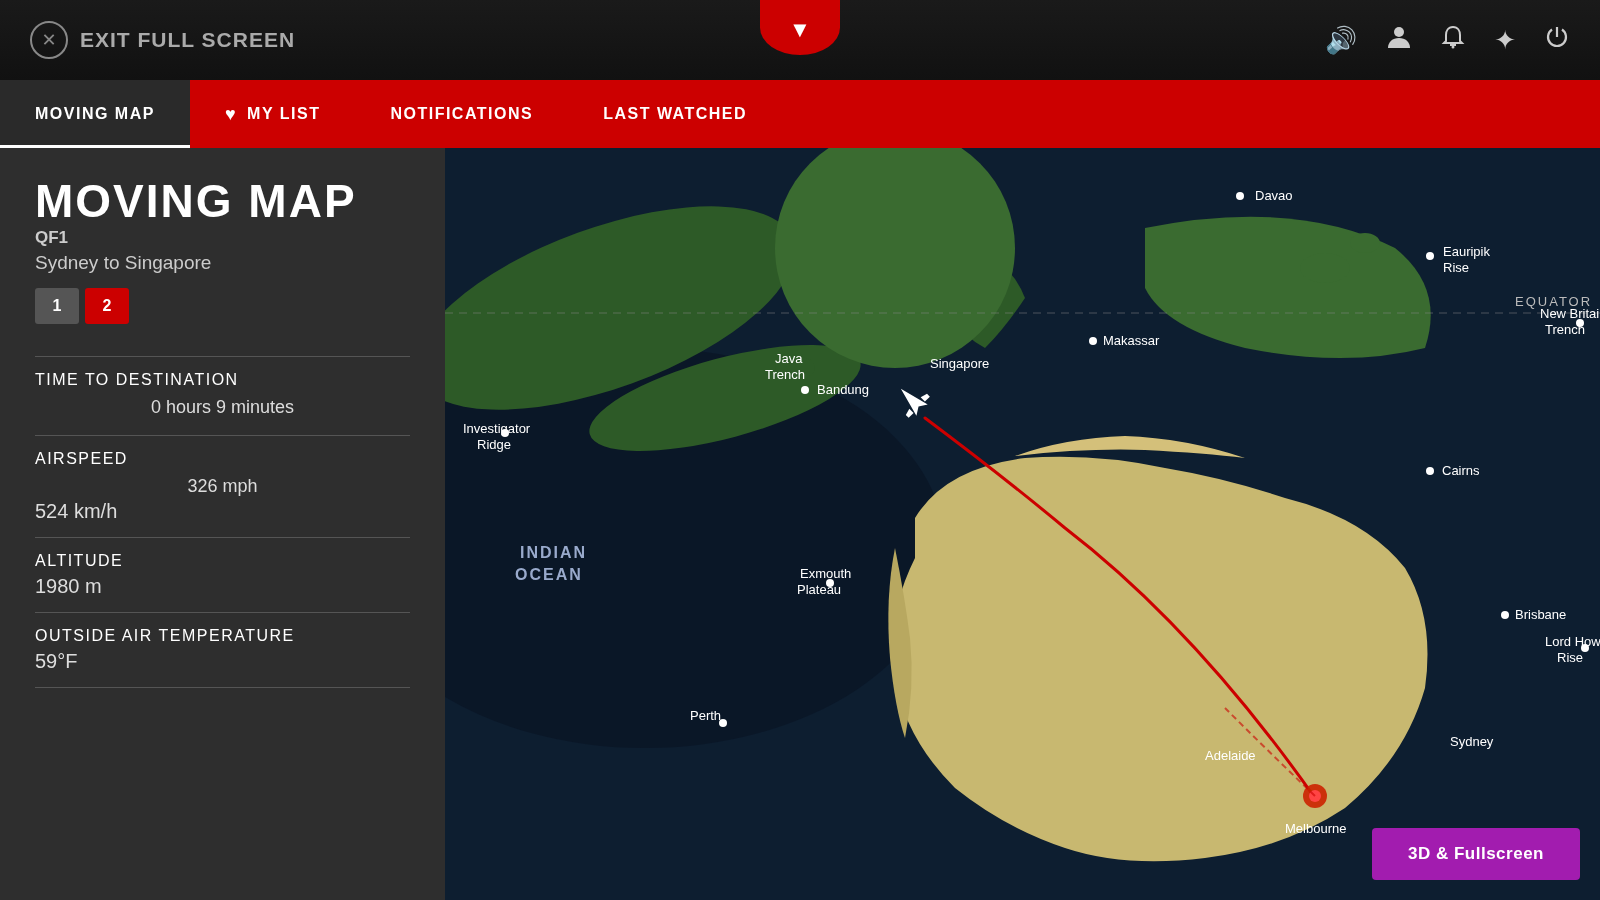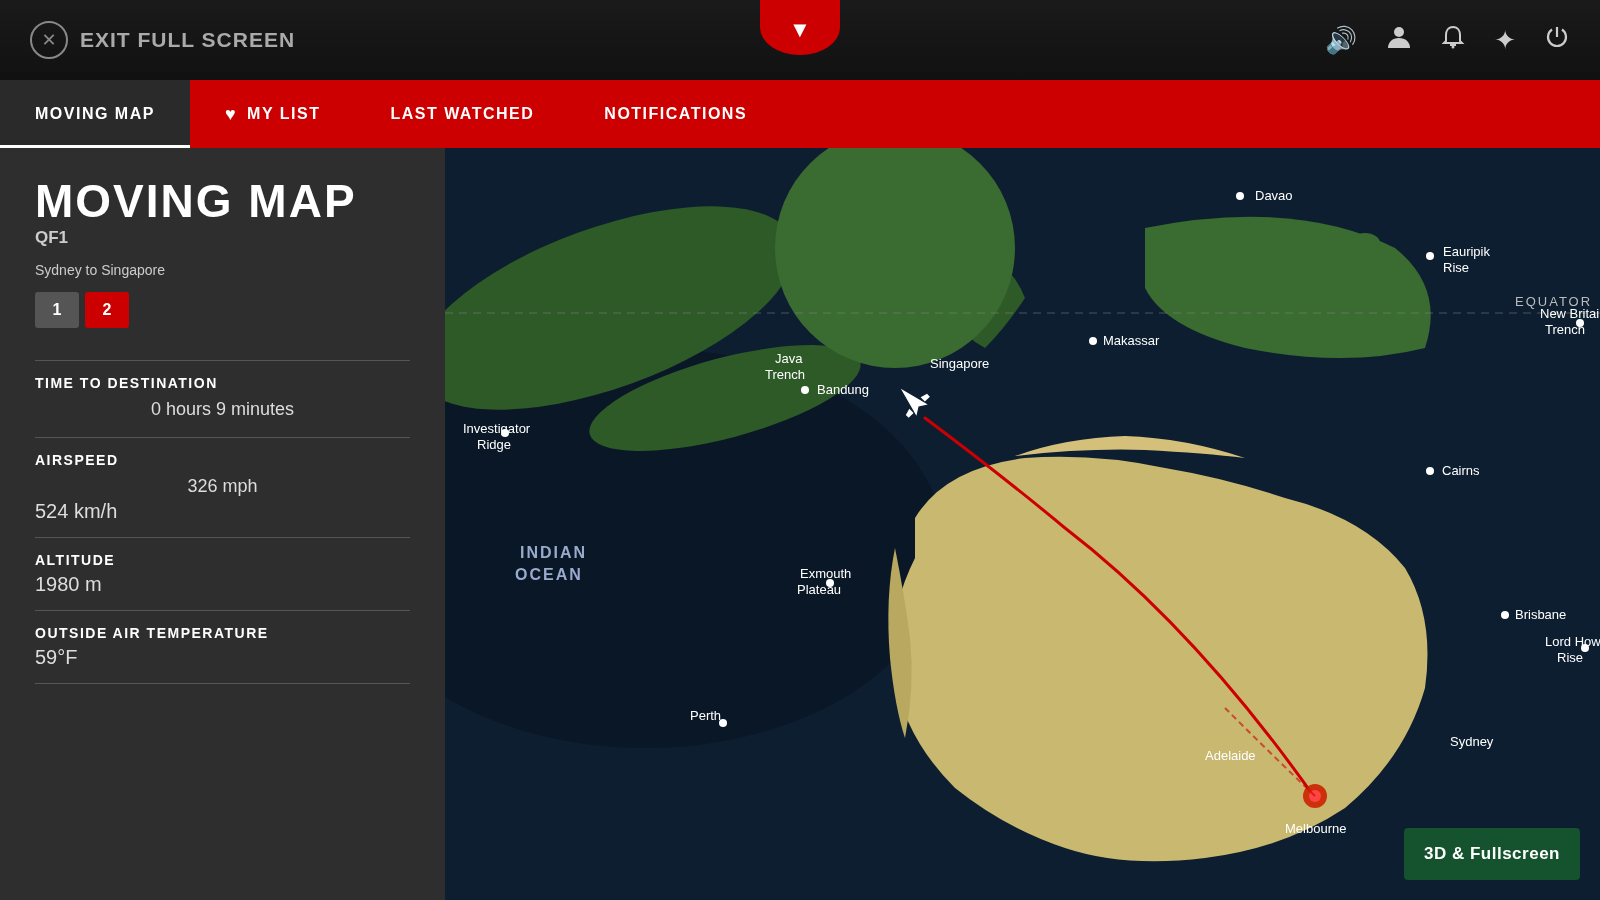--- a/index.html
+++ b/index.html
@@ -142,24 +142,24 @@
       font-weight: 900;
       letter-spacing: 2px;
       line-height: 1;
       margin-bottom: 4px;
       color: white;
     }
     #flight-code {
       font-size: 17px;
       font-weight: bold;
       color: #ccc;
-      margin-bottom: 14px;
+      margin-bottom: 4px;
     }
     #flight-route {
-      font-size: 14px;
+      font-size: 19px;
       color: #ccc;
       margin-bottom: 10px;
     }
 
     
     #view-toggle {
       display: flex;
       gap: 6px;
       margin-bottom: 18px;
       margin-top: 4px;
@@ -185,22 +185,22 @@
       color: white;
     }
 
     .divider {
       height: 1px;
       background: #555;
       margin: 14px 0;
     }
 
     .stat-label {
-      font-size: 14px;
-      font-weight: bold;
+      font-size: 16px;
+      font-weight: normal;
       letter-spacing: 1.5px;
       color: white;
       margin-bottom: 5px;
     }
     .stat-value-primary {
       font-size: 18px;
       color: #ddd;
       line-height: 1.5;
       text-align: center;
     }
@@ -221,24 +221,24 @@
     #map-svg {
       width: 100%;
       height: 100%;
     }
 
     
     #fullscreen-btn {
       position: absolute;
       bottom: 20px;
       right: 20px;
-      background: #14532d;
+      background: #a21caf;
       color: white;
       border: none;
-      padding: 16px 20px;
+      padding: 16px 36px;
       font-size: 17px;
       font-weight: bold;
       cursor: pointer;
       border-radius: 4px;
       letter-spacing: 0.5px;
     }
   </style>
 </head>
 <body>
 
@@ -280,24 +280,24 @@
 
 <div id="nav-bar">
   <div class="nav-tab active">
     <span>MOVING MAP</span>
   </div>
   <div class="nav-tab">
     <span class="nav-tab-heart">♥</span>
     <span>MY LIST</span>
   </div>
   <div class="nav-tab">
+    <span>NOTIFICATIONS</span>
+  </div>
+  <div class="nav-tab">
     <span>LAST WATCHED</span>
-  </div>
-  <div class="nav-tab">
-    <span>NOTIFICATIONS</span>
   </div>
 </div>
 
 <div id="main-content">
 
   <div id="left-panel">
     <div id="page-title">MOVING MAP</div>
     <div id="flight-code">QF1</div>
     <div id="flight-route">Sydney to Singapore</div>
 

